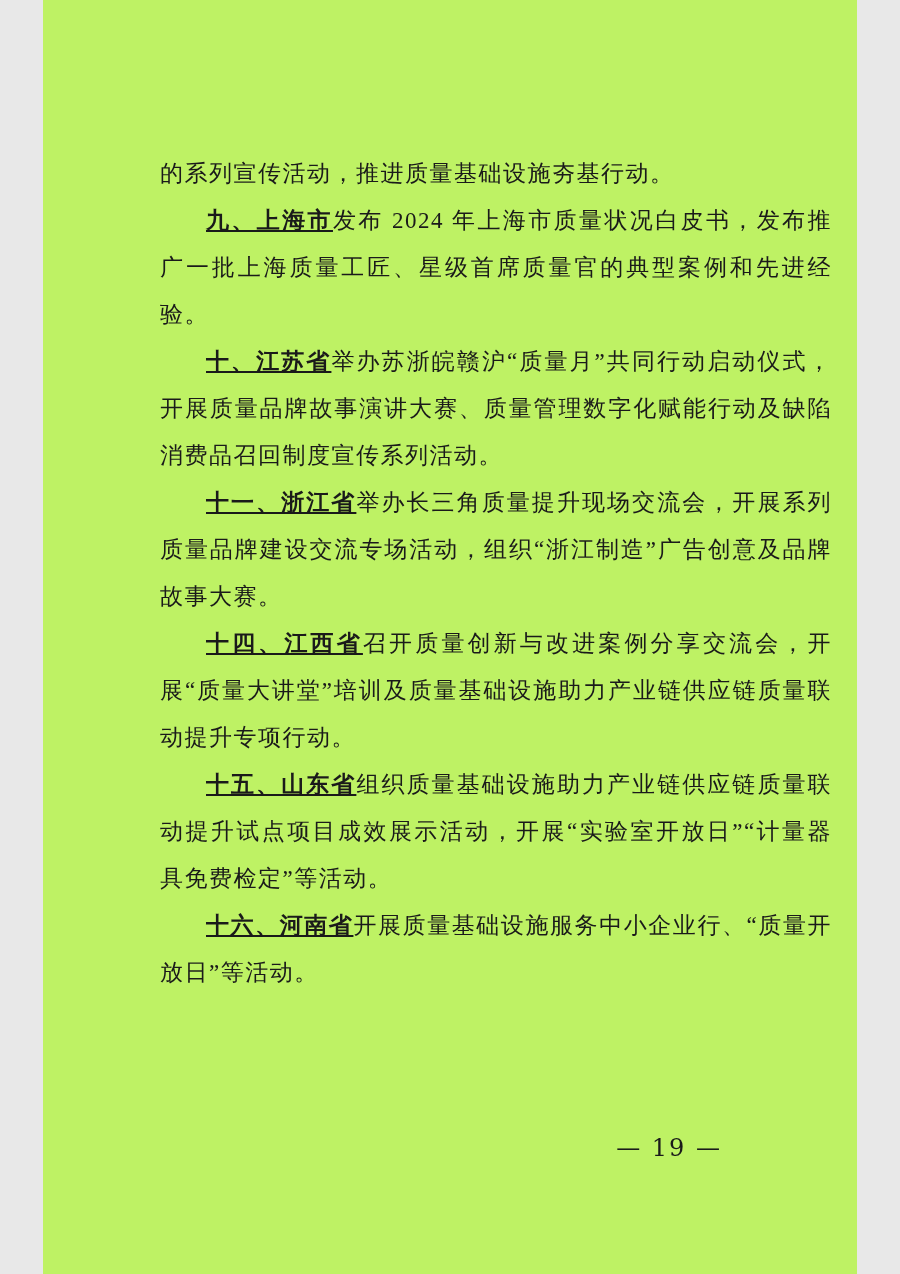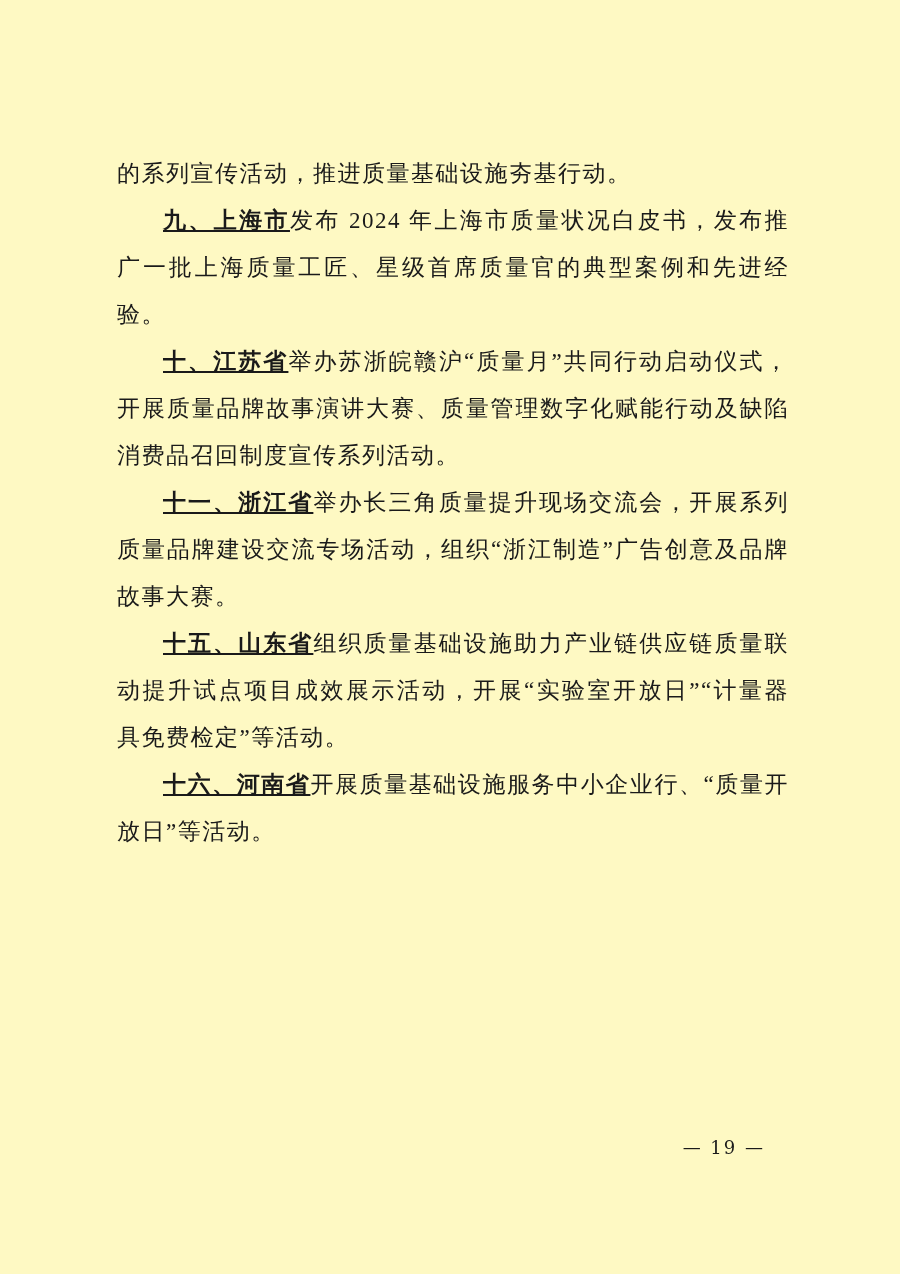--- a/index.html
+++ b/index.html
@@ -2,24 +2,24 @@
 <html><head>
 <meta charset="utf-8">
 <style>
   html, body {
     margin: 0;
     padding: 0;
     background: #e8e8e8;
   }
   .page {
     position: relative;
-    width: 900px;
+    width: 814px;
     height: 1274px;
     margin: 0 auto;
-    background: #fef9c3;
+    background: #bef264;
     overflow: hidden;
     font-family: "Liberation Serif", "DejaVu Serif", serif;
   }
   .content {
     position: absolute;
     left: 117px;
     top: 150px;
     width: 672px;
     color: #1a1a1a;
     font-size: 23px;
@@ -39,21 +39,21 @@
   .lead {
     font-weight: 700;
     font-family: "Liberation Sans", "DejaVu Sans", sans-serif;
     text-decoration: underline;
   }
   .page-footer {
     position: absolute;
     top: 1135px;
     right: 135px;
     color: #1a1a1a;
-    font-size: 18px;
+    font-size: 24px;
     letter-spacing: 2px;
     line-height: 26px;
     font-family: "DejaVu Serif", serif;
   }
 </style>
 </head>
 <body>
 
 <div class="page">
 
@@ -62,20 +62,21 @@
     <p class="para no-indent"><span>的系列宣传活动，推进质量基础设施夯基行动。</span></p>
 
     <p class="para"><span class="lead">九、上海市</span><span>发布 2024 年上海市质量状况白皮书，发布推广一批上海质量工匠、星级首席质量官的典型案例和先进经验。</span></p>
 
     <p class="para"><span class="lead">十、江苏省</span><span>举办苏浙皖赣沪“质量月”共同行动启动仪式，开展质量品牌故事演讲大赛、质量管理数字化赋能行动及缺陷消费品召回制度宣传系列活动。</span></p>
 
     <p class="para"><span class="lead">十一、浙江省</span><span>举办长三角质量提升现场交流会，开展系列质量品牌建设交流专场活动，组织“浙江制造”广告创意及品牌故事大赛。</span></p>
 
 
 
+    <p class="para"><span class="lead">十四、江西省</span><span>召开质量创新与改进案例分享交流会，开展“质量大讲堂”培训及质量基础设施助力产业链供应链质量联动提升专项行动。</span></p>
 
     <p class="para"><span class="lead">十五、山东省</span><span>组织质量基础设施助力产业链供应链质量联动提升试点项目成效展示活动，开展“实验室开放日”“计量器具免费检定”等活动。</span></p>
 
     <p class="para"><span class="lead">十六、河南省</span><span>开展质量基础设施服务中小企业行、“质量开放日”等活动。</span></p>
 
   </div>
 
   <div class="page-footer">— 19 —</div>
 
 </div>

